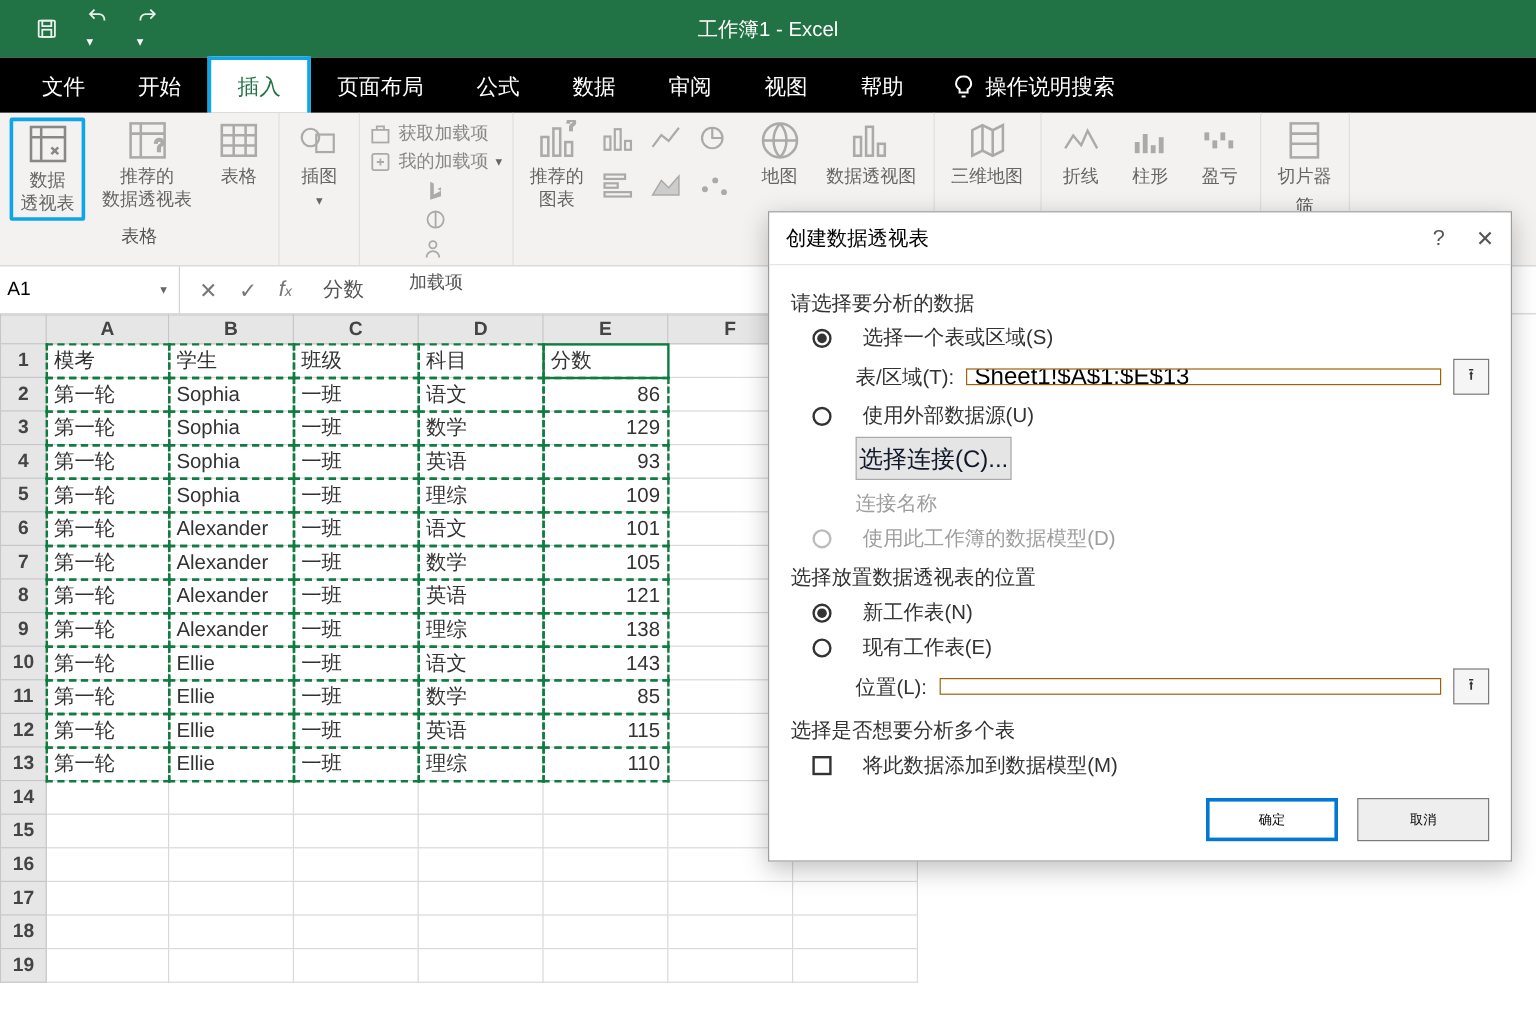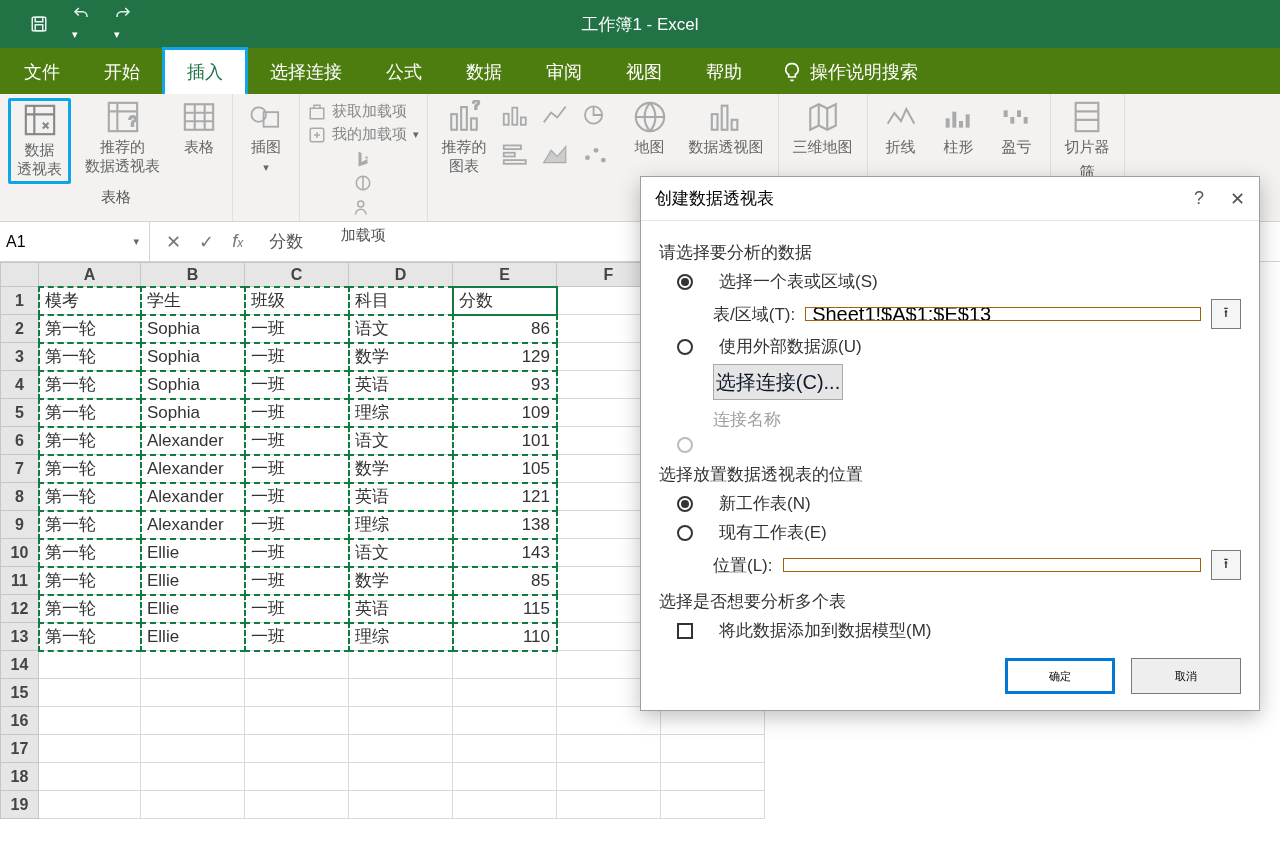--- a/index.html
+++ b/index.html
@@ -3,21 +3,21 @@
 <meta charset="utf-8">
 <style>
   * { box-sizing: border-box; margin: 0; padding: 0; font-family: "Microsoft YaHei", "Segoe UI", sans-serif; }
   body { background: #fff; width: 1280px; height: 850px; overflow: hidden; position: relative; }
 
   .titlebar { background: #217346; height: 48px; display: flex; align-items: center; color: #fff; font-size: 17px; }
   .qa-group { display: flex; gap: 24px; padding-left: 30px; align-items: center; }
   .qa-icon { width: 18px; height: 18px; opacity: .9; }
   .window-title { position: absolute; left: 50%; transform: translateX(-50%); }
 
-  .tabbar { background: #4d7c0f; height: 46px; display: flex; align-items: flex-end; padding-left: 2px; color: #fff; font-size: 18px; }
+  .tabbar { background: #000000; height: 46px; display: flex; align-items: flex-end; padding-left: 13px; color: #fff; font-size: 18px; }
   .tab { padding: 10px 22px; cursor: pointer; }
   .tab.active { background: #fff; color: #217346; border: 3px solid #0ea5e9; border-bottom: none; }
   .tab-search { display: flex; align-items: center; gap: 8px; padding: 10px 18px; }
 
   .ribbon { background: #f3f2f1; height: 128px; border-bottom: 1px solid #d4d4d4; display: flex; position: relative; }
   .ribbon-group { display: flex; flex-direction: column; align-items: center; padding: 4px 8px 0 8px; color: #7a7a7a; border-right: 1px solid #e1dfdd; }
   .ribbon-row { display: flex; gap: 8px; }
   .ribbon-btn { display: flex; flex-direction: column; align-items: center; gap: 4px; padding: 2px 6px; font-size: 15px; color: #666; min-width: 50px; }
   .ribbon-btn .ic { width: 34px; height: 34px; display: flex; align-items: center; justify-content: center; }
   .ribbon-group-label { font-size: 15px; color: #555; padding: 4px 0 2px; }
@@ -85,21 +85,21 @@
           <path d="M20 9H10a6 6 0 00-6 6v1"></path>
         </svg><span class="drop" style="color:#fff">▾</span></span>
   </div>
   <div class="window-title">工作簿1 - Excel</div>
 </div>
 
 <div class="tabbar">
   <div class="tab">文件</div>
   <div class="tab">开始</div>
   <div class="tab active">插入</div>
-  <div class="tab">选择连接</div>
+  <div class="tab">页面布局</div>
   <div class="tab">公式</div>
   <div class="tab">数据</div>
   <div class="tab">审阅</div>
   <div class="tab">视图</div>
   <div class="tab">帮助</div>
   <div class="tab-search">
     <span>
         <svg width="20" height="20" viewBox="0 0 24 24" fill="none" stroke="#fff" stroke-width="2">
           <path d="M9 18h6M10 22h4M12 2a7 7 0 00-4 13v3h8v-3a7 7 0 00-4-13z"></path>
         </svg>
@@ -586,20 +586,21 @@
       <span>使用外部数据源(U)</span>
     </div>
     <div class="inset">
       <button class="disabled-btn">选择连接(C)...</button>
     </div>
     <div class="inset gray" style="margin-top:8px">
       <span>连接名称</span>
     </div>
     <div class="optrow gray">
       <span class="radio"></span>
+      <span>使用此工作簿的数据模型(D)</span>
     </div>
 
     <div class="sect">选择放置数据透视表的位置</div>
     <div class="optrow">
       <span class="radio on"></span>
       <span>新工作表(N)</span>
     </div>
     <div class="optrow">
       <span class="radio"></span>
       <span>现有工作表(E)</span>

